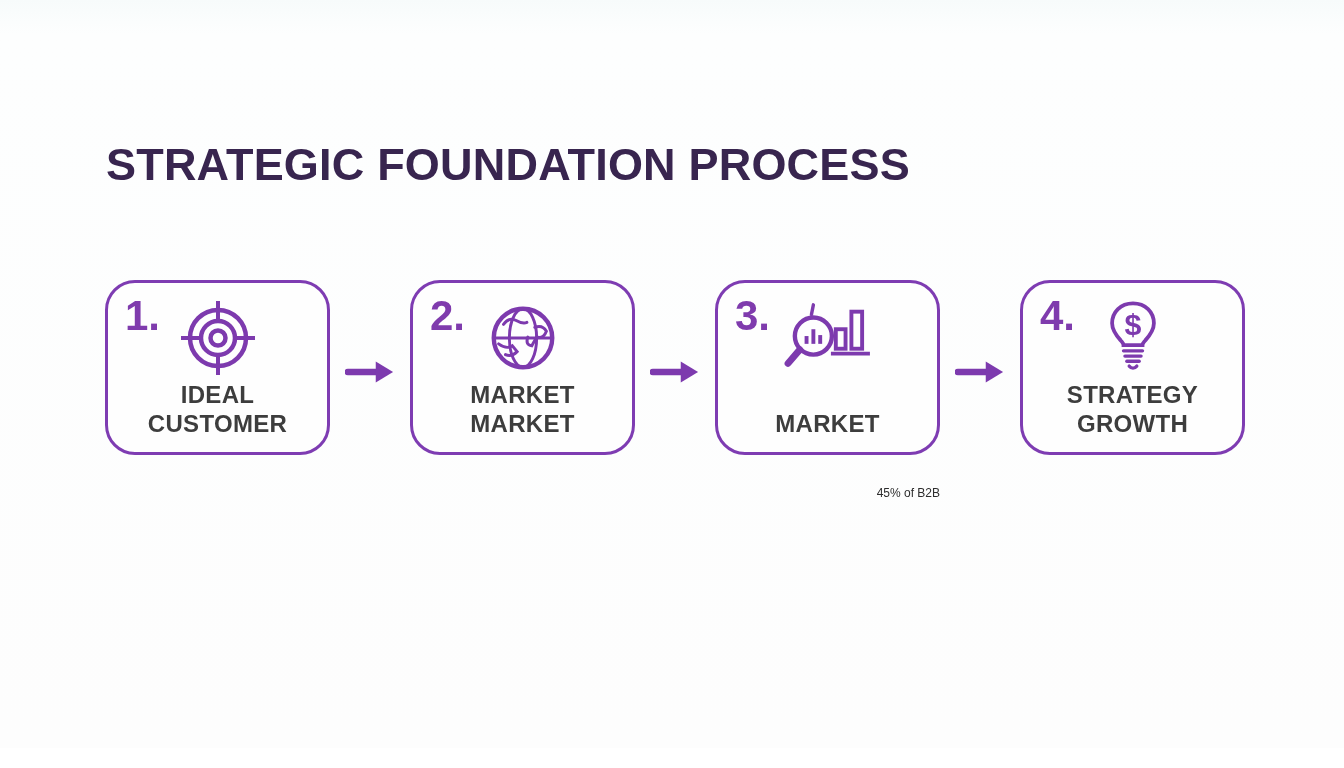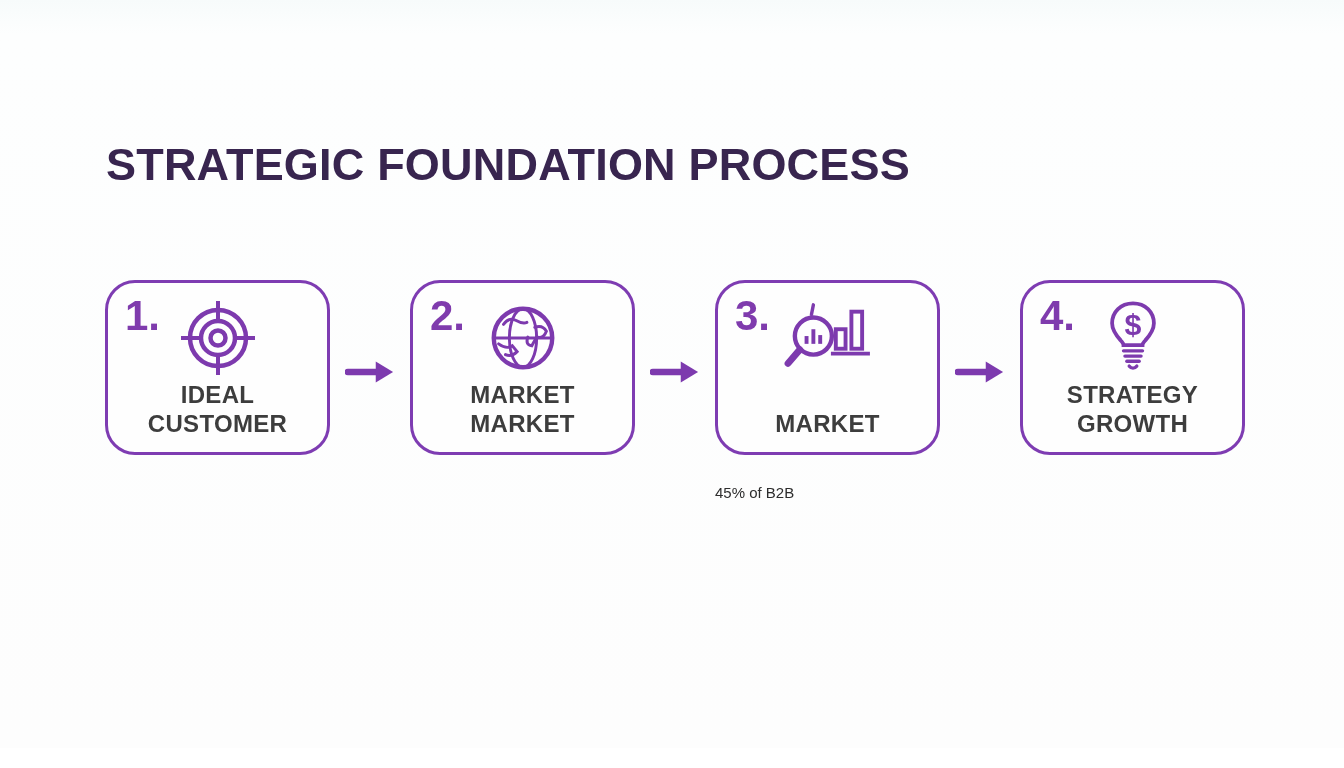--- a/index.html
+++ b/index.html
@@ -82,22 +82,22 @@
     justify-content: center;
     align-items: center;
     color: var(--accent, #7d3aae);
   }
   .connector svg { margin-top: 8px; }
   .notes {
     position: absolute;
     left: 715px;
     top: 479px;
     width: 225px;
-    text-align: left;
-    font-size: 15px;
+    text-align: right;
+    font-size: 12px;
     font-weight: 400;
     color: var(--note, #2d2d2d);
     line-height: 28px;
   }
 </style>
 </head>
 <body>
 
 <div class="canvas">
 

